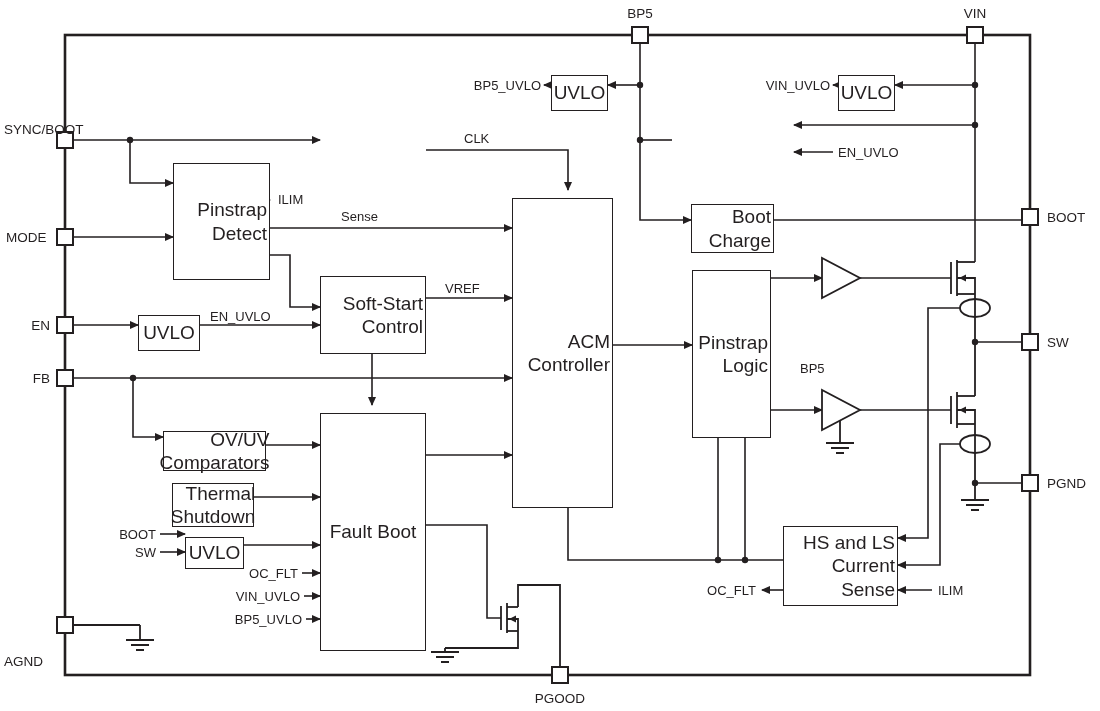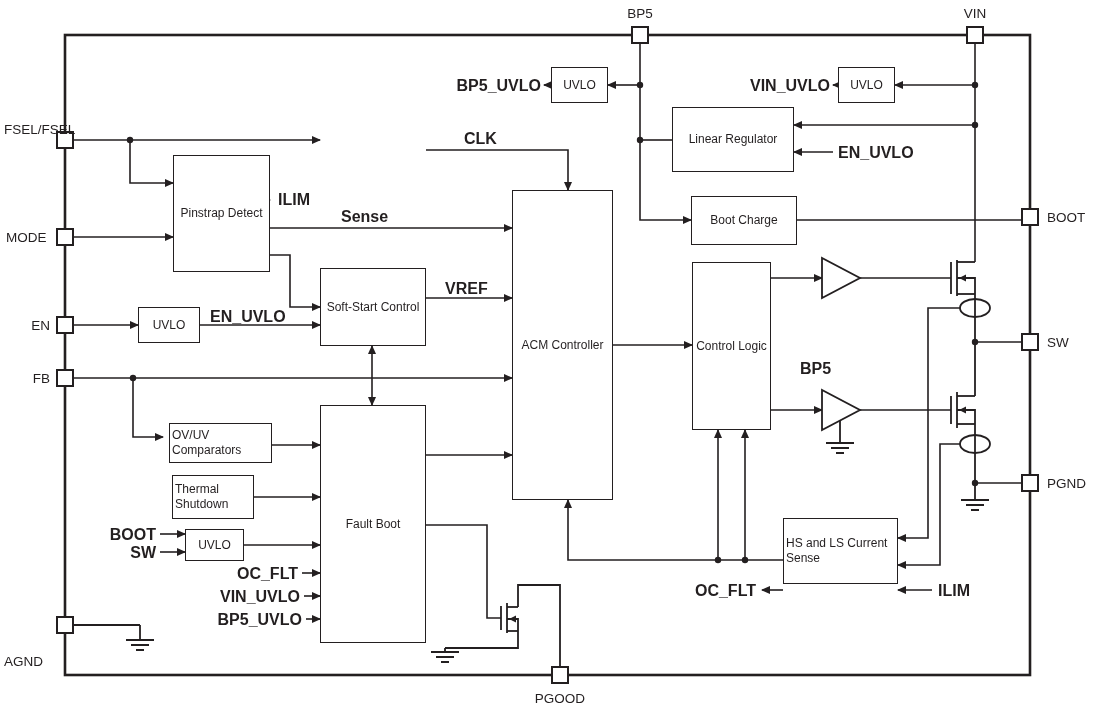--- a/index.html
+++ b/index.html
@@ -3,29 +3,29 @@
 <meta charset="utf-8">
 <style>
   html,body{margin:0;padding:0;background:#ffffff;}
   .stage{
     position:relative;width:1100px;height:711px;background:#ffffff;
     font-family:"Liberation Sans",sans-serif;color:#231f20;overflow:hidden;
   }
   svg.wires{position:absolute;left:0;top:0;}
   .block{
     position:absolute;background:#ffffff;border:1.6px solid #231f20;
-    display:flex;align-items:center;justify-content:center;text-align:left;
-    font-size:12px;line-height:1.22;padding:2px;box-sizing:border-box;
+    display:flex;align-items:center;justify-content:center;text-align:right;
+    font-size:19px;line-height:1.22;padding:2px;box-sizing:border-box;margin-top:8px;
   }
   .pin{
     position:absolute;width:18px;height:18px;background:#ffffff;
     border:2px solid #231f20;box-sizing:border-box;
   }
   .plabel{position:absolute;font-size:13.5px;line-height:15px;}
-  .nlabel{position:absolute;font-size:16px;line-height:15px;white-space:nowrap;font-weight:bold;}
+  .nlabel{position:absolute;font-size:13px;line-height:15px;white-space:nowrap;}
   .ta-r{text-align:right;}
   .ta-c{text-align:center;}
 </style>
 </head>
 <body>
 
 <div class="stage">
 
   <svg class="wires" width="1100" height="711" viewBox="0 0 1100 711">
     <defs>
@@ -152,36 +152,35 @@
   <div class="pin" style="left:56px;top:316px"></div>
   <div class="pin" style="left:56px;top:369px"></div>
   <div class="pin" style="left:56px;top:616px"></div>
   <div class="pin" style="left:1021px;top:208px"></div>
   <div class="pin" style="left:1021px;top:333px"></div>
   <div class="pin" style="left:1021px;top:474px"></div>
   <div class="pin" style="left:551px;top:666px"></div>
 
   <div class="block" style="left:551px;top:67px;width:57px;height:36px">UVLO</div>
   <div class="block" style="left:838px;top:67px;width:57px;height:36px">UVLO</div>
-  <div class="block" style="left:672px;top:107px;width:122px;height:65px">Linear Regulator</div>
   <div class="block" style="left:173px;top:155px;width:97px;height:117px">Pinstrap Detect</div>
-  <div class="block" style="left:691px;top:196px;width:106px;height:49px">Boot Charge</div>
+  <div class="block" style="left:691px;top:196px;width:83px;height:49px">Boot Charge</div>
   <div class="block" style="left:320px;top:268px;width:106px;height:78px">Soft-Start Control</div>
   <div class="block" style="left:138px;top:307px;width:62px;height:36px">UVLO</div>
   <div class="block" style="left:512px;top:190px;width:101px;height:310px">ACM Controller</div>
-  <div class="block" style="left:692px;top:262px;width:79px;height:168px">Control Logic</div>
-  <div class="block" style="left:169px;top:423px;width:103px;height:40px">OV/UV Comparators</div>
+  <div class="block" style="left:692px;top:262px;width:79px;height:168px">Pinstrap Logic</div>
+  <div class="block" style="left:163px;top:423px;width:103px;height:40px">OV/UV Comparators</div>
   <div class="block" style="left:172px;top:475px;width:82px;height:44px">Thermal Shutdown</div>
   <div class="block" style="left:320px;top:405px;width:106px;height:238px">Fault Boot</div>
   <div class="block" style="left:185px;top:529px;width:59px;height:32px">UVLO</div>
-  <div class="block" style="left:783px;top:518px;width:115px;height:66px">HS and LS Current Sense</div>
+  <div class="block" style="left:783px;top:518px;width:115px;height:80px">HS and LS Current Sense</div>
 
   <div class="plabel ta-c" style="left:614px;top:6px;width:52px">BP5</div>
   <div class="plabel ta-c" style="left:952px;top:6px;width:46px">VIN</div>
-  <div class="plabel" style="left:4px;top:122px;width:50px">FSEL/FSEL</div>
+  <div class="plabel" style="left:4px;top:122px;width:50px">SYNC/BOOT</div>
   <div class="plabel" style="left:6px;top:230px;width:46px">MODE</div>
   <div class="plabel ta-r" style="left:10px;top:318px;width:40px">EN</div>
   <div class="plabel ta-r" style="left:10px;top:371px;width:40px">FB</div>
   <div class="plabel" style="left:4px;top:654px;width:48px">AGND</div>
   <div class="plabel" style="left:1047px;top:210px;width:50px">BOOT</div>
   <div class="plabel" style="left:1047px;top:335px;width:40px">SW</div>
   <div class="plabel" style="left:1047px;top:476px;width:50px">PGND</div>
   <div class="plabel ta-c" style="left:522px;top:691px;width:76px">PGOOD</div>
 
   <div class="nlabel ta-r" style="left:443px;top:78px;width:98px">BP5_UVLO</div>

